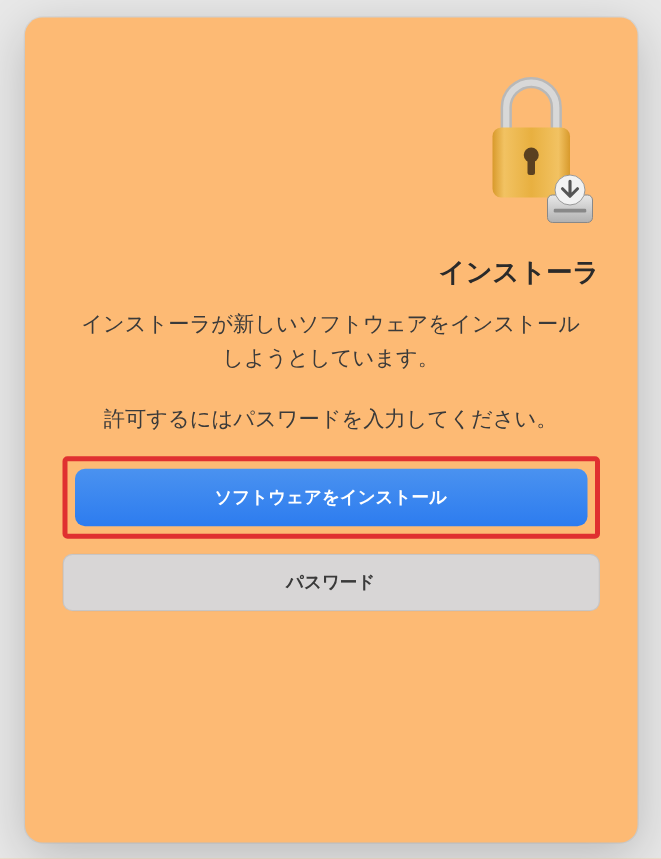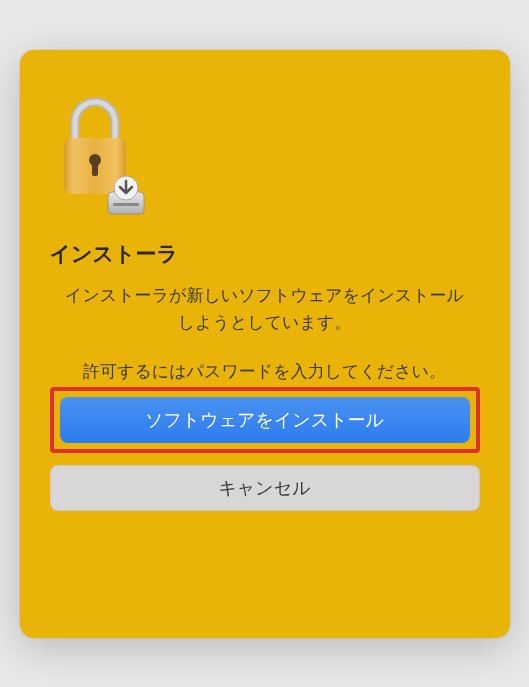--- a/index.html
+++ b/index.html
@@ -11,27 +11,27 @@
       width: 529px;
       height: 687px;
       background: #e8e8e8;
       font-family: -apple-system, BlinkMacSystemFont, "Hiragino Sans", "Hiragino Kaku Gothic ProN", sans-serif;
       display: flex;
       align-items: center;
       justify-content: center;
     }
     .dialog {
       width: 490px;
-      height: 588px;
-      background: #eab308;
+      height: 660px;
+      background: #fdba74;
       border-radius: 14px;
       box-shadow: 0 10px 40px rgba(0,0,0,0.2), 0 0 0 1px rgba(0,0,0,0.05);
       display: flex;
       flex-direction: column;
-      align-items: flex-start;
+      align-items: flex-end;
       padding: 30px 30px 24px 30px;
     }
     .icon-wrap {
       width: 100px;
       height: 130px;
       margin-top: 10px;
       margin-bottom: 20px;
       position: relative;
       display: flex;
       align-items: center;
@@ -49,21 +49,21 @@
       color: #3a3a3a;
       text-align: center;
       line-height: 1.6;
       margin-bottom: 24px;
       padding: 0 10px;
     }
     .instruction {
       font-size: 17px;
       color: #3a3a3a;
       text-align: center;
-      margin-bottom: 4px;
+      margin-bottom: 18px;
       width: 100%;
     }
     .highlight-box {
       border: 4px solid #e03030;
       border-radius: 4px;
       width: 100%;
       padding: 6px;
       margin-bottom: 16px;
     }
     .input-field {
@@ -94,22 +94,22 @@
       border-radius: 4px;
       width: 100%;
       padding: 6px;
       margin-bottom: 12px;
     }
     .btn {
       width: 100%;
       height: 46px;
       border-radius: 8px;
       border: none;
-      font-size: 18px;
-      font-weight: 400;
+      font-size: 14px;
+      font-weight: 700;
       cursor: pointer;
       font-family: inherit;
     }
     .btn-primary {
       background: linear-gradient(180deg, #4a92f0 0%, #2d7cef 100%);
       color: #fff;
     }
     .btn-secondary {
       background: #d8d6d6;
       color: #3a3a3a;
@@ -156,14 +156,14 @@
 
   <div class="title">インストーラ</div>
   <div class="subtitle">インストーラが新しいソフトウェアをインストールしようとしています。</div>
   <div class="instruction">許可するにはパスワードを入力してください。</div>
 
 
   <div class="highlight-box-button">
     <button class="btn btn-primary">ソフトウェアをインストール</button>
   </div>
 
-  <button class="btn btn-secondary">キャンセル</button>
+  <button class="btn btn-secondary">パスワード</button>
 </div>
 
 </body></html>

